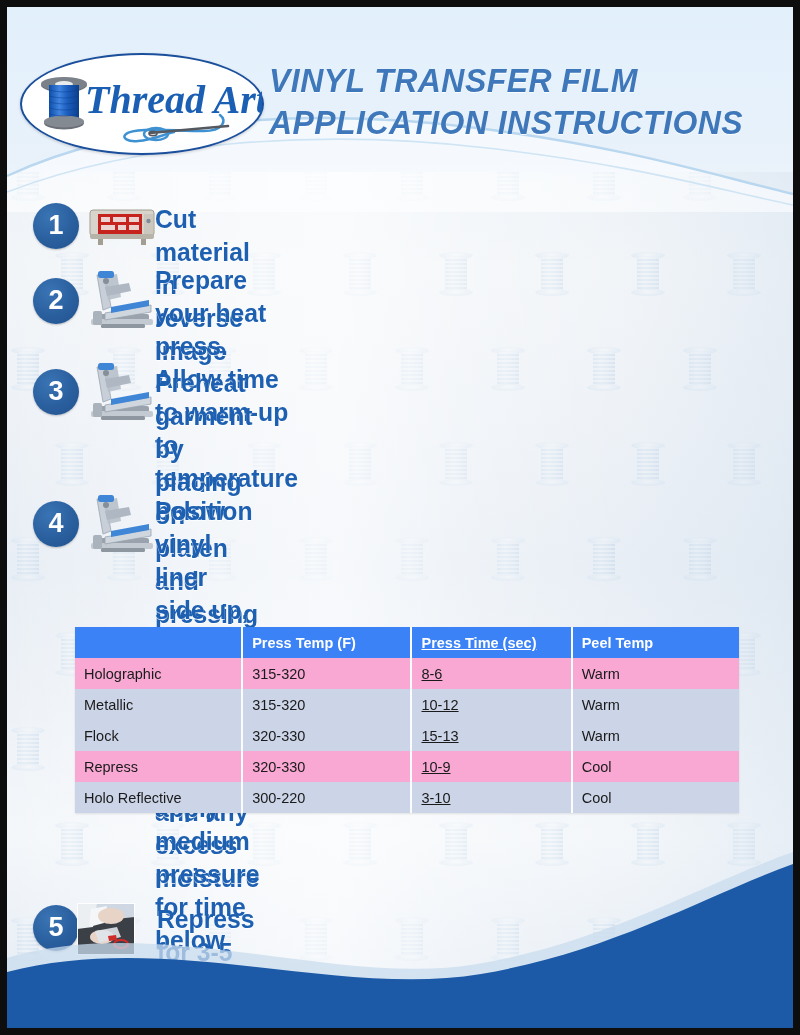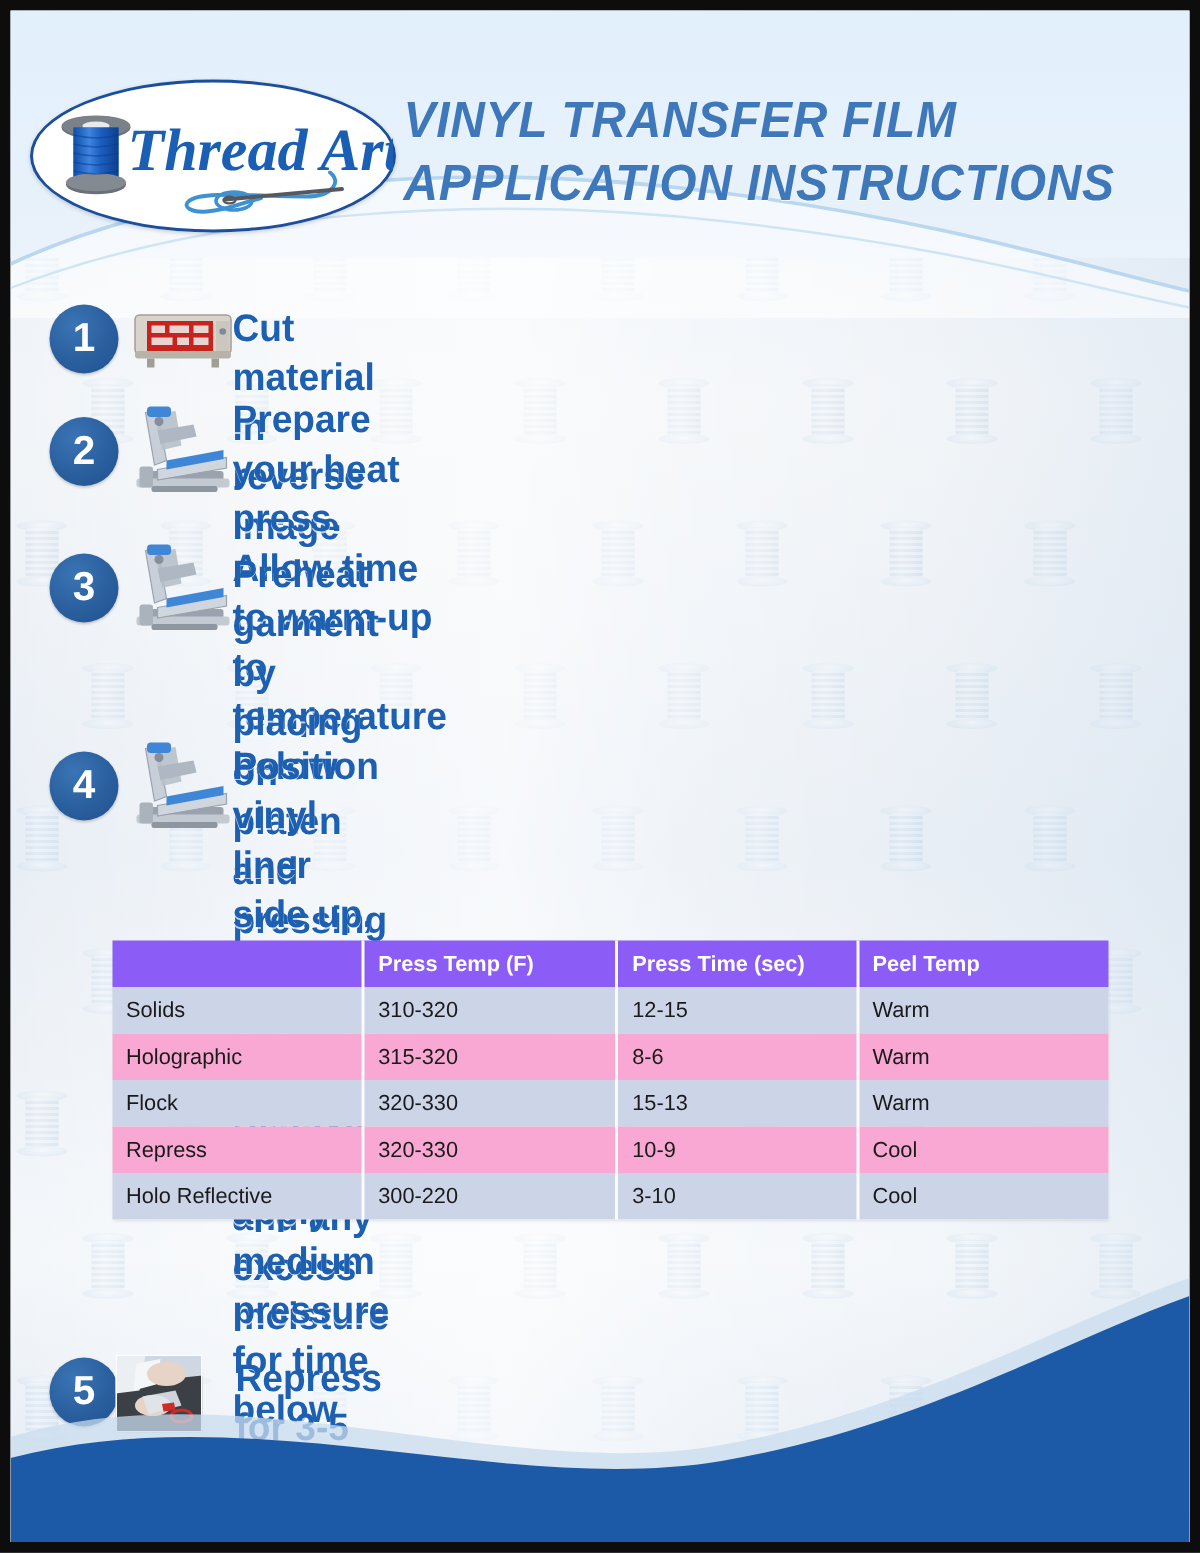--- a/index.html
+++ b/index.html
@@ -120,35 +120,35 @@
   .step-icon{position:absolute;}
 
   
   .tbl{
     position:absolute;left:68px;top:620px;width:664px;
     border-collapse:collapse;
     font-family:"Liberation Sans",sans-serif;
     box-shadow:0 1px 2px rgba(0,0,0,.10);
   }
   .tbl th{
-    background:#8b5cf6;color:#fff;font-weight:bold;font-size:14.5px;
+    background:#3b82f6;color:#fff;font-weight:bold;font-size:14.5px;
     text-align:left;padding:7px 0 7px 9px;height:17px;
     border-right:2px solid #fbfcfe;
   }
   .tbl th:last-child{border-right:none;}
   .tbl td{
     font-size:14.5px;color:#1a1a1a;padding:7px 0 7px 9px;height:17px;
     border-right:2px solid #fbfcfe;
   }
   .tbl td:last-child{border-right:none;}
   .tbl tr.odd td{background:#ccd5e8;}
   .tbl tr.even td{background:#f9a8d4;}
   .col0{width:165px;}
   .col1{width:170px;}
-  .col2{width:160px;}
+  .col2{width:160px;text-decoration:underline;}
   .col3{width:169px;}
 </style>
 </head>
 <body>
 
 <div id="page">
   <div id="frame">
 
     <div class="bg-base"></div>
 
@@ -666,30 +666,30 @@
     <table class="tbl">
       <thead>
         <tr>
           <th class="col0"></th>
           <th class="col1">Press Temp (F)</th>
           <th class="col2">Press Time (sec)</th>
           <th class="col3">Peel Temp</th>
         </tr>
       </thead>
       <tbody id="tbody">
-          <tr class="odd">
-            <td class="col0">Solids</td>
-            <td class="col1">310-320</td>
-            <td class="col2">12-15</td>
-            <td class="col3">Warm</td>
-          </tr>
           <tr class="even">
             <td class="col0">Holographic</td>
             <td class="col1">315-320</td>
             <td class="col2">8-6</td>
+            <td class="col3">Warm</td>
+          </tr>
+          <tr class="odd">
+            <td class="col0">Metallic</td>
+            <td class="col1">315-320</td>
+            <td class="col2">10-12</td>
             <td class="col3">Warm</td>
           </tr>
           <tr class="odd">
             <td class="col0">Flock</td>
             <td class="col1">320-330</td>
             <td class="col2">15-13</td>
             <td class="col3">Warm</td>
           </tr>
           <tr class="even">
             <td class="col0">Repress</td>

